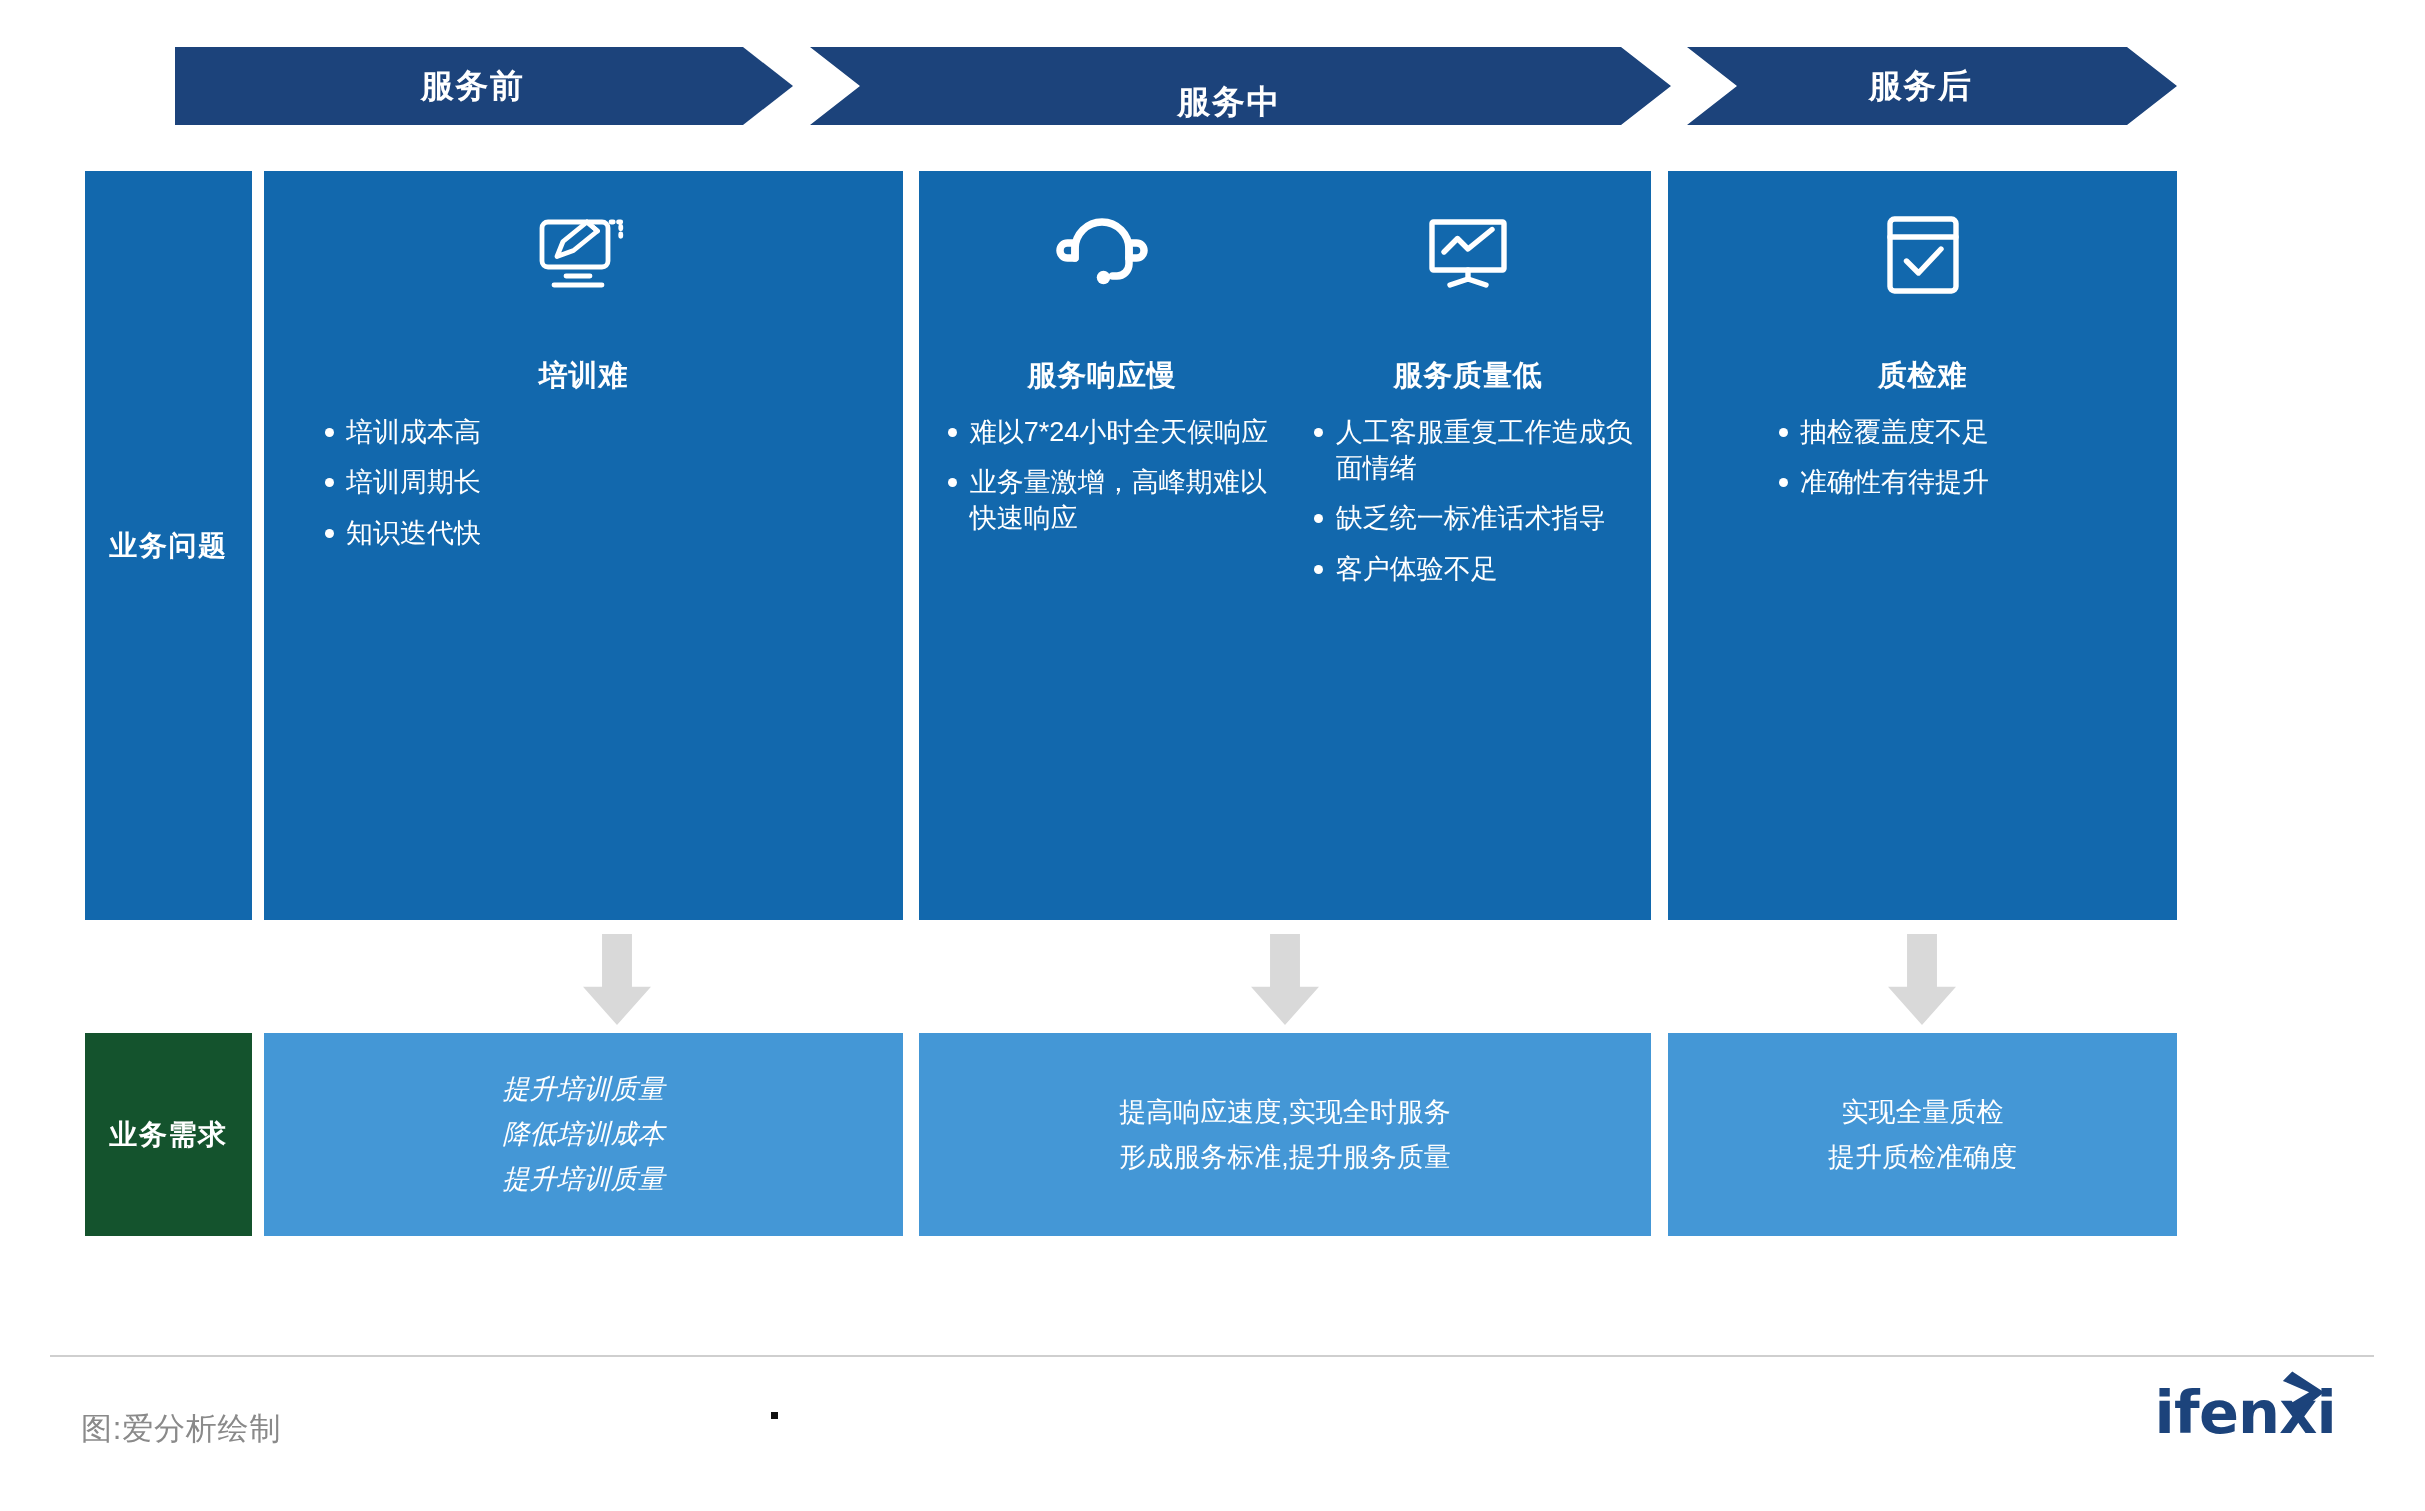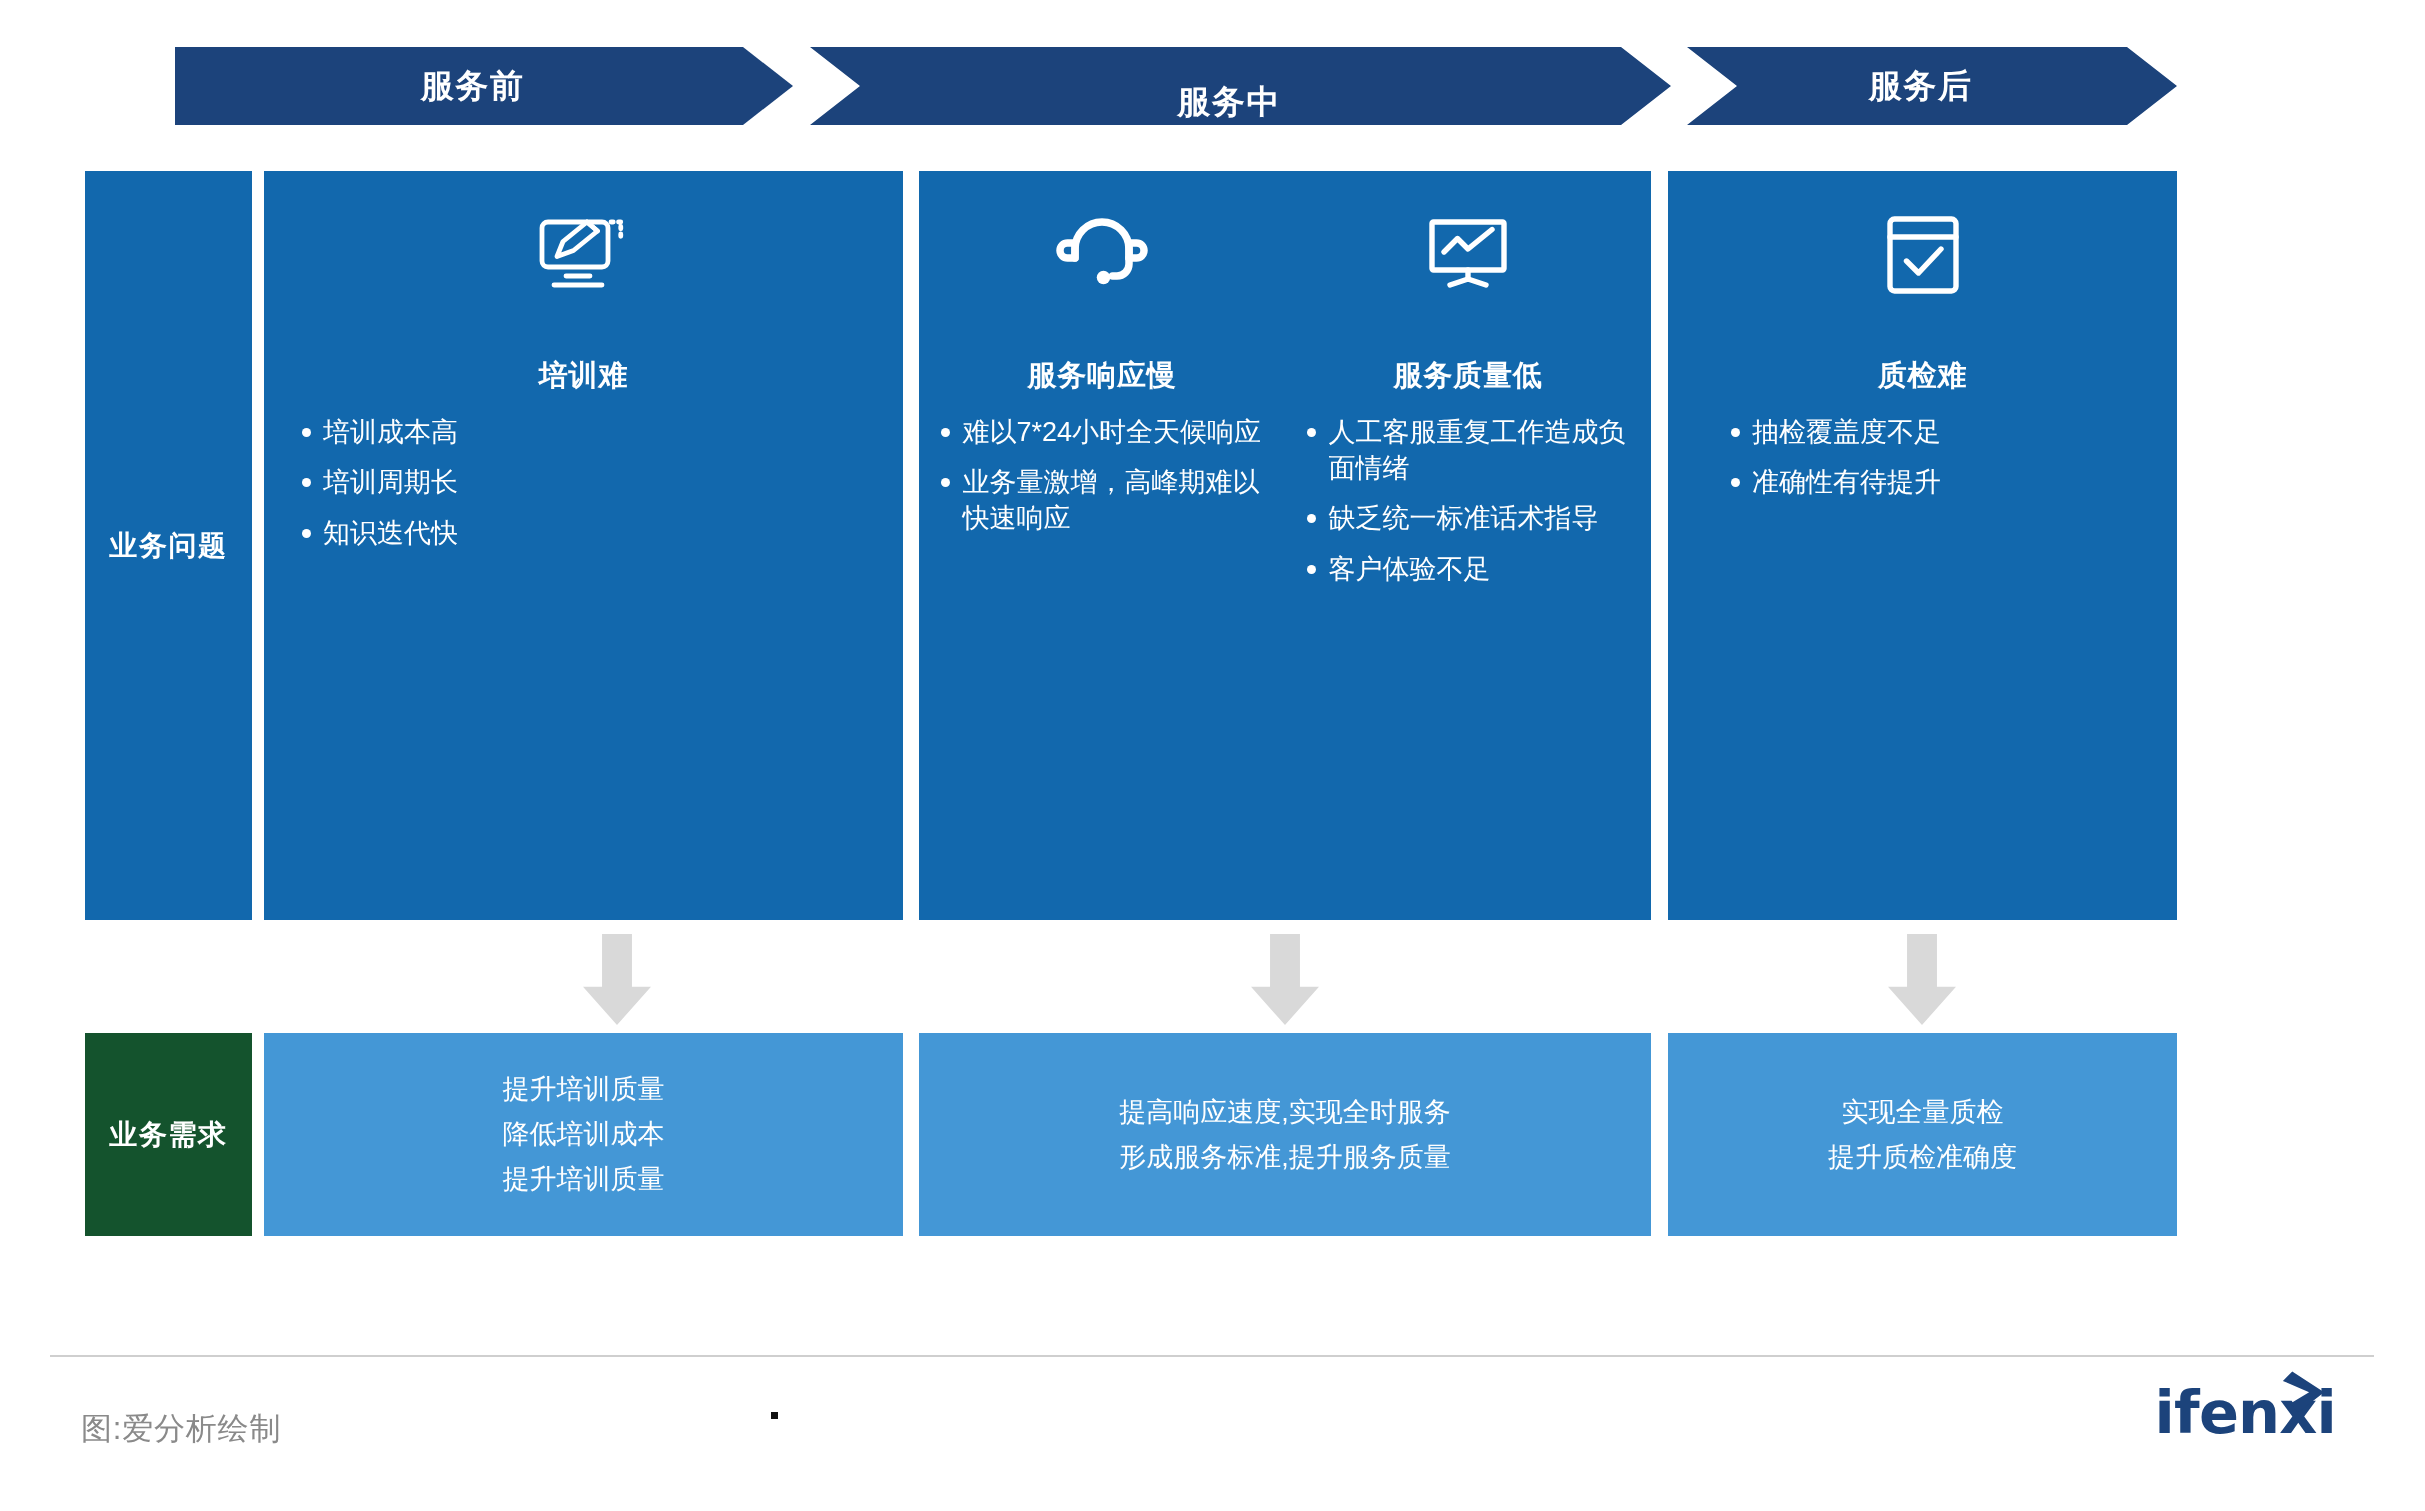--- a/index.html
+++ b/index.html
@@ -33,21 +33,21 @@
   .rowlabel.problems{left:85px;top:171px;width:167px;height:749px;}
   .rowlabel.needs{left:85px;top:1033px;width:167px;height:203px;background:#14532d;}
 
   
   .panel{position:absolute;background:#1268ad;color:#fff;top:171px;height:749px;}
   .panel.p1{left:264px;width:639px;}
   .panel.p2{left:919px;width:732px;}
   .panel.p3{left:1668px;width:509px;}
 
   .cols{display:flex;height:100%;}
-  .col{flex:1;display:flex;flex-direction:column;align-items:center;padding:0 8.1px;box-sizing:border-box;}
+  .col{flex:1;display:flex;flex-direction:column;padding:0 8.1px;box-sizing:border-box;}
 
   .icon-wrap{margin-top:33px;height:102px;display:flex;align-items:center;justify-content:center;}
   .icon-wrap svg{display:block;}
 
   .card-title{
     font-size:29px;font-weight:bold;margin-top:50px;margin-bottom:11.4px;
     text-align:center;letter-spacing:0.8px;
   }
   ul.bullets{
     list-style:none;margin:0;padding:0;width:100%;
@@ -73,21 +73,21 @@
   .darrow.a2{left:1251px;top:934px;}
   .darrow.a3{left:1888px;top:934px;}
 
   
   .need{
     position:absolute;top:1033px;height:203px;background:#4497d6;color:#fff;
     display:flex;flex-direction:column;align-items:center;justify-content:center;
     font-size:27px;line-height:1.0;
   }
   .need div{margin:9px 0;white-space:nowrap;}
-  .need.n1{left:264px;width:639px;}
+  .need.n1{left:264px;width:639px;font-style:italic;}
   .need.n2{left:919px;width:732px;}
   .need.n3{left:1668px;width:509px;}
 
   
   .hr{position:absolute;left:50px;top:1355px;width:2324px;height:1.6px;background:#cfcfcf;}
   .caption{position:absolute;left:81px;top:1408px;font-size:31px;color:#8a8a8a;letter-spacing:0.8px;}
   .dot{position:absolute;left:771px;top:1412px;width:6.5px;height:6.5px;background:#111;}
   .logo{position:absolute;right:90px;top:1383px;display:flex;align-items:flex-end;}
   .logo .word{font-size:59px;font-weight:bold;color:#1c437b;letter-spacing:-0.8px;line-height:1;
     font-family:"DejaVu Sans",sans-serif;}

